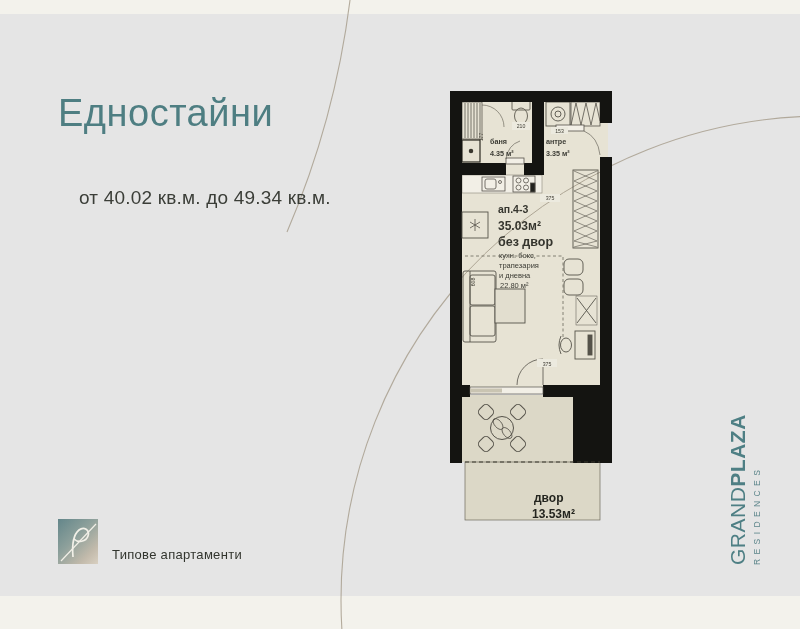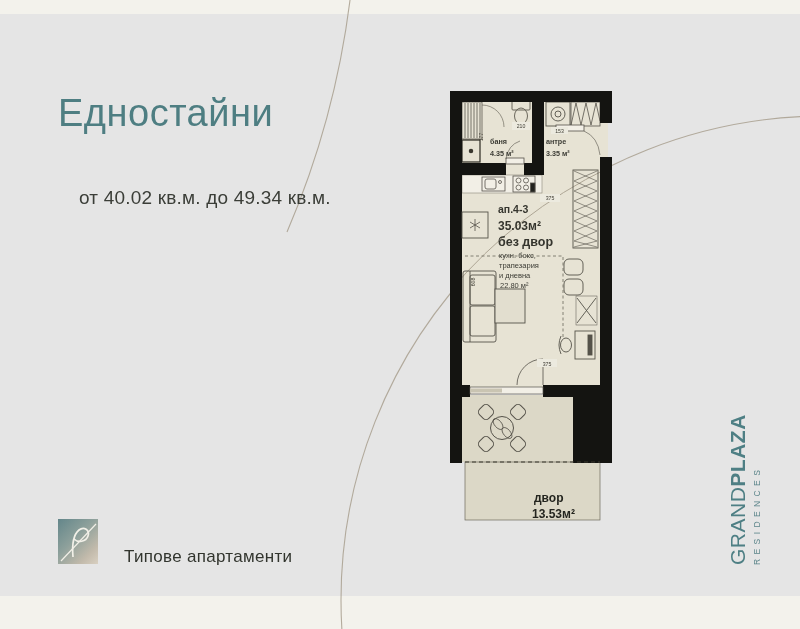--- a/index.html
+++ b/index.html
@@ -21,21 +21,21 @@
     position:absolute;left:59px;top:187px;
     font-size:19px;color:#3b3e38;letter-spacing:.2px;margin-left:20px;
   }
   .plan-wrap{position:absolute;left:450px;top:85px;width:170px;height:450px;}
   .logo{
     position:absolute;left:58px;top:519px;width:40px;height:45px;
     background:linear-gradient(135deg,#63868a 0%,#8da09b 42%,#c2baab 78%,#d9d0c1 100%);
   }
   .footer-label{
     position:absolute;left:112px;top:547px;
-    font-size:17px;color:#32352e;letter-spacing:.3px;margin-left:12px;
+    font-size:13px;color:#32352e;letter-spacing:.3px;
   }
   .brand{
     position:absolute;left:669px;top:463px;width:160px;height:44px;
     transform:rotate(-90deg);
     color:#4e7f84;
   }
   .brand .line1{font-size:21px;letter-spacing:.5px;line-height:22px;}
   .brand .line1 .bold{font-weight:700;}
   .brand .line2{font-size:8.5px;letter-spacing:4.4px;margin-top:3px;color:#5d868b;}
   svg text{font-family:"Liberation Sans",sans-serif;}

